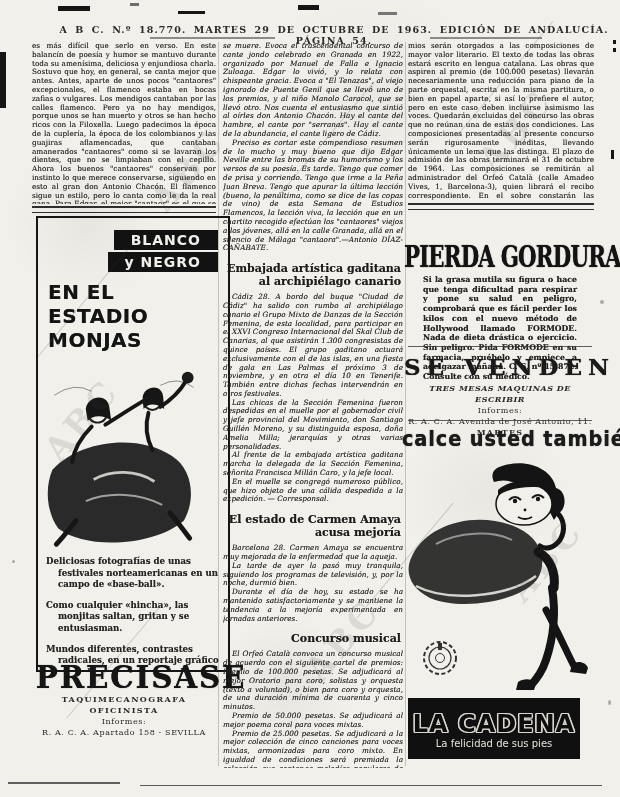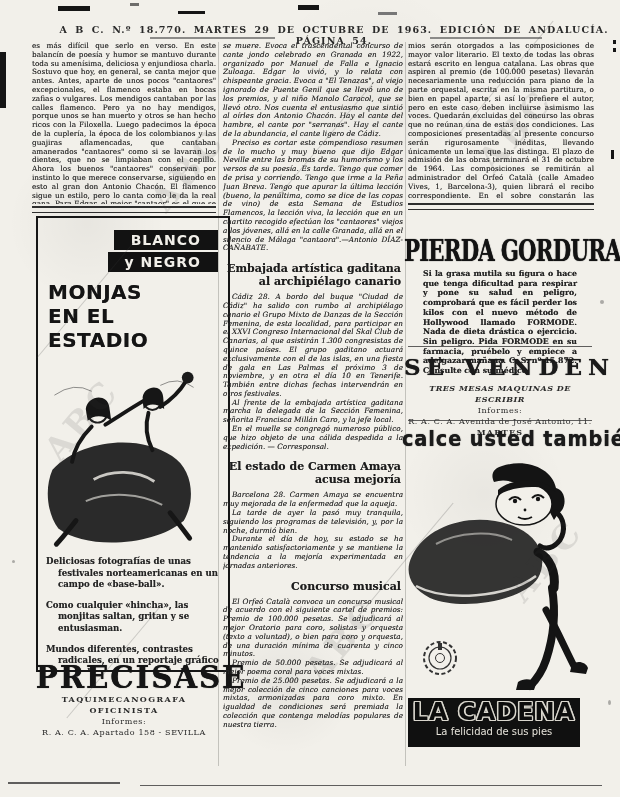--- a/index.html
+++ b/index.html
@@ -38,35 +38,35 @@
     padding-left:12px;text-indent:-12px;text-shadow:0 0 .5px rgba(40,40,40,.5);}
   .precisase{position:absolute;left:28px;top:660px;width:192px;text-align:center;}
   .precisase-headline{font:bold 32px/34px "DejaVu Serif",serif;letter-spacing:2px;color:#151515;
     white-space:nowrap;transform:scaleX(.92);transform-origin:center;text-shadow:0 0 .8px #151515;}
   .ad-small{font:8px/11px "DejaVu Serif",serif;color:#2a2a2a;letter-spacing:.6px;}
   .caps-spaced{letter-spacing:1.4px;font-weight:bold;}
   
   .col2{position:absolute;left:223px;top:42px;width:180px;height:726px;overflow:hidden;}
   
   .c3-text{position:absolute;left:408px;top:42px;width:186px;height:158px;overflow:hidden;}
-  .pierda{position:absolute;left:404px;top:238px;width:192px;}
+  .pierda{position:absolute;left:404px;top:244px;width:192px;}
   .pierda-headline{font:bold 26px/27px "DejaVu Serif",serif;letter-spacing:-1px;color:#131313;
     white-space:nowrap;transform:scaleX(.82) scaleY(1.12);transform-origin:left;
     text-shadow:0 0 1px #131313;margin-bottom:4px;}
   .pierda-body{font:bold 7.8px/9.7px "DejaVu Serif",serif;text-align:justify;color:#242424;
     text-shadow:0 0 .5px rgba(30,30,30,.6);margin:0 19px;}
   .venden{position:absolute;left:404px;top:354px;width:192px;text-align:center;}
   .venden-headline{font:bold 23px/26px "DejaVu Serif",serif;letter-spacing:6px;color:#1a1a1a;
     white-space:nowrap;text-shadow:0 0 .8px #1a1a1a;margin-bottom:3px;}
   .calce-headline{position:absolute;left:402px;top:426px;width:196px;
     font:bold 22px/26px "DejaVu Sans",sans-serif;letter-spacing:1px;color:#1b1b1b;
     white-space:nowrap;transform:scaleX(.88);transform-origin:left;text-shadow:0 0 1px #1b1b1b;}
   .calce-art{position:absolute;left:406px;top:458px;width:186px;height:236px;}
   .cadena{position:absolute;left:408px;top:698px;width:172px;height:48px;background:#101010;
-    text-align:center;padding-top:1px;}
+    text-align:center;padding-top:13px;}
   .cadena-brand{font:bold 24px/26px "DejaVu Sans",sans-serif;letter-spacing:1px;color:#0d0d0d;
     text-shadow:-1.2px -1.2px 0 #d9d6cd, 1.2px -1.2px 0 #d9d6cd, -1.2px 1.2px 0 #d9d6cd,
       1.2px 1.2px 0 #d9d6cd, 0 -1.4px 0 #d9d6cd, 0 1.4px 0 #d9d6cd, -1.4px 0 0 #d9d6cd, 1.4px 0 0 #d9d6cd;}
   .cadena-tagline{font:10px/12px "DejaVu Sans",sans-serif;color:#e6e3da;margin-top:1px;}
   .wm{position:absolute;font:bold 34px "DejaVu Serif",serif;color:rgba(60,60,60,.12);
     transform:rotate(-50deg);letter-spacing:4px;pointer-events:none;}
   .diag{position:absolute;width:150px;height:0;border-top:1.5px solid rgba(60,60,60,.22);
     transform:rotate(-50deg);pointer-events:none;}
   .speck{position:absolute;background:rgba(40,40,40,.35);border-radius:50%;}
 </style>
@@ -94,22 +94,22 @@
 
   <p class="body-text ink c1-text">es más difícil que serlo en verso. En este balancín de poesía y humor se mantuvo durante toda su amenísima, deliciosa y enjundiosa charla. Sostuvo que hoy, en general, se canta mejor que antes. Antes, aparte de unos pocos "cantaores" excepcionales, el flamenco estaba en bocas zafias o vulgares. Los mendigos cantaban por las calles flamenco. Pero ya no hay mendigos, porque unos se han muerto y otros se han hecho ricos con la Filoxella. Luego padecimos la época de la cuplería, la época de los colombianos y las guajiras aflamencadas, que cantaban amanerados "cantaores" como si se lavaran los dientes, que no se limpiaban con el cepillo. Ahora los buenos "cantaores" conservan por instinto lo que merece conservarse, siguiendo en esto al gran don Antonio Chacón. El flamenco sigue un estilo, pero lo canta como le da la real gana. Para Edgar, el mejor "cantaor" es el que se rompe en una "siguiriya" las arterias y</p>
   <div class="double-rule" style="left:32px;top:206px;width:184px;"></div>
 
   <div class="bn-ad">
     <div class="bn-logo">
       <span>BLANCO</span><br>
       <span>y NEGRO</span>
     </div>
     <div class="bn-headline">
+      <div>EN EL ESTADIO</div>
       <div>MONJAS</div>
-      <div>EN EL ESTADIO</div>
     </div>
     <svg viewBox="0 0 158 200" width="156" height="196">
       <path d="M8,40 q20,-14 38,-4" stroke="#444" stroke-width="1" fill="none" opacity=".6"></path>
       <path d="M116,30 q18,-10 34,2" stroke="#444" stroke-width="1" fill="none" opacity=".6"></path>
       <path d="M6,116 C36,84 96,80 128,102 C150,116 152,148 140,168 C110,194 40,198 12,176 C0,160 -2,134 6,116 Z" fill="#1b1b1b" opacity=".93"></path>
       <circle cx="52" cy="58" r="10" fill="#f2f0ea" stroke="#1d1d1d" stroke-width="2"></circle>
       <path d="M40,54 C42,40 62,38 64,52 L66,66 C58,60 48,60 42,66 Z" fill="#161616"></path>
       <path d="M60,70 C76,60 88,52 102,44" stroke="#161616" stroke-width="4" fill="none" stroke-linecap="round"></path>
       <path d="M46,72 C34,84 28,96 26,108" stroke="#161616" stroke-width="4" fill="none" stroke-linecap="round"></path>
       <circle cx="108" cy="46" r="9" fill="#f2f0ea" stroke="#1d1d1d" stroke-width="2"></circle>
@@ -135,20 +135,21 @@
     <div class="ad-small">Informes:</div>
     <div class="ad-small">R. A. C. A. Apartado 158 - SEVILLA</div>
   </div>
 
   <div class="col2 ink">
     <p class="body-text noindent">se muere. Evoca el trascendental concurso de cante jondo celebrado en Granada en 1922, organizado por Manuel de Falla e Ignacio Zuloaga. Edgar lo vivió, y lo relata con chispeante gracia. Evoca a "El Tenazas", al viejo ignorado de Puente Genil que se llevó uno de los premios, y al niño Manolo Caracol, que se llevó otro. Nos cuenta el entusiasmo que sintió al oírles don Antonio Chacón. Hay el cante del hambre, el cante por "serranas". Hay el cante de la abundancia, el cante ligero de Cádiz.</p>
     <p class="body-text">Preciso es cortar este compendioso resumen de lo mucho y muy bueno que dijo Edgar Neville entre las bromas de su humorismo y los versos de su poesía. Es tarde. Tengo que comer de prisa y corriendo. Tengo que irme a la Peña Juan Breva. Tengo que apurar la última lección (bueno, la penúltima, como se dice de las copas de vino) de esta Semana de Estudios Flamencos, la lección viva, la lección que en un cuartito recogido efectúan los "cantaores" viejos a los jóvenes, allá en la calle Granada, allá en el silencio de Málaga "cantaora".—Antonio DÍAZ-CAÑABATE.</p>
 
     <div class="headline">Embajada artística gaditana al archipiélago canario</div>
     <p class="body-text">Cádiz 28. A bordo del buque "Ciudad de Cádiz" ha salido con rumbo al archipiélago canario el Grupo Mixto de Danzas de la Sección Femenina, de esta localidad, para participar en el XXVI Congreso Internacional del Skal Club de Canarias, al que asistirán 1.300 congresistas de quince países. El grupo gaditano actuará exclusivamente con el de las islas, en una fiesta de gala en Las Palmas el próximo 3 de noviembre, y en otra el día 10 en Tenerife. También entre dichas fechas intervendrán en otros festivales.</p>
+    <p class="body-text">Las chicas de la Sección Femenina fueron despedidas en el muelle por el gobernador civil y jefe provincial del Movimiento, don Santiago Guillén Moreno, y su distinguida esposa, doña Amelia Milla; jerarquías y otras varias personalidades.</p>
     <p class="body-text">Al frente de la embajada artística gaditana marcha la delegada de la Sección Femenina, señorita Francisca Millán Caro, y la jefe local.</p>
     <p class="body-text">En el muelle se congregó numeroso público, que hizo objeto de una cálida despedida a la expedición. — Corresponsal.</p>
 
     <div class="headline">El estado de Carmen Amaya acusa mejoría</div>
     <p class="body-text">Barcelona 28. Carmen Amaya se encuentra muy mejorada de la enfermedad que la aqueja.</p>
     <p class="body-text">La tarde de ayer la pasó muy tranquila, siguiendo los programas de televisión, y, por la noche, durmió bien.</p>
     <p class="body-text">Durante el día de hoy, su estado se ha mantenido satisfactoriamente y se mantiene la tendencia a la mejoría experimentada en jornadas anteriores.</p>
 
     <div class="headline">Concurso musical</div>
     <p class="body-text">El Orfeó Català convoca un concurso musical de acuerdo con el siguiente cartel de premios: Premio de 100.000 pesetas. Se adjudicará al mejor Oratorio para coro, solistas y orquesta (texto a voluntad), o bien para coro y orquesta, de una duración mínima de cuarenta y cinco minutos.</p>

